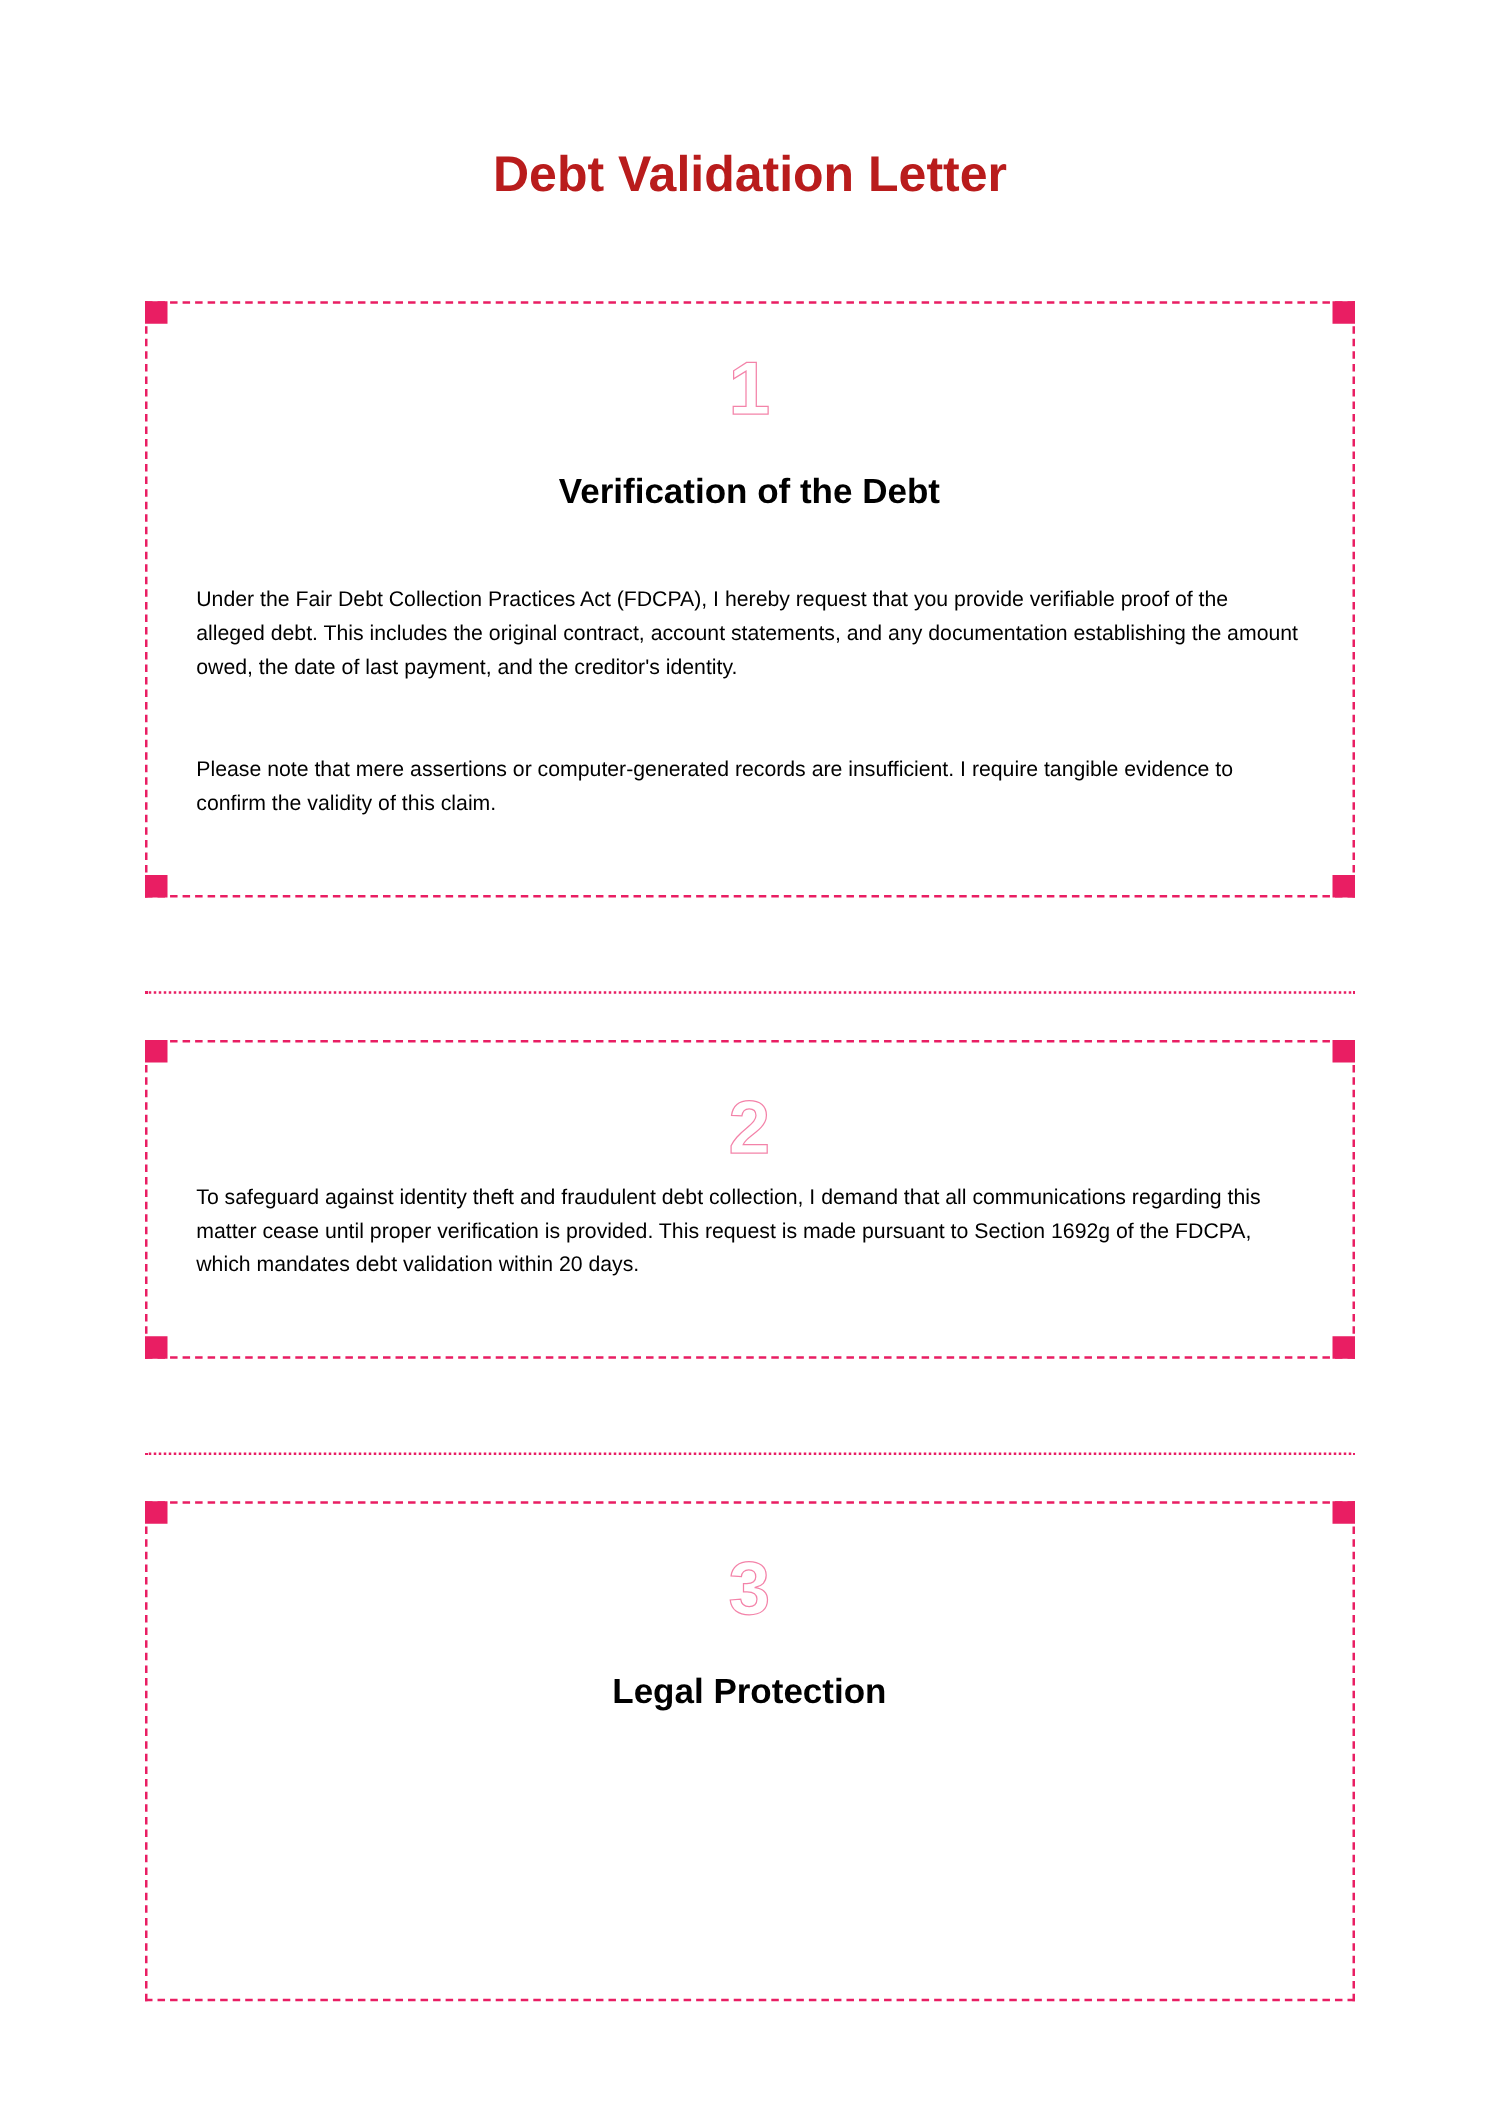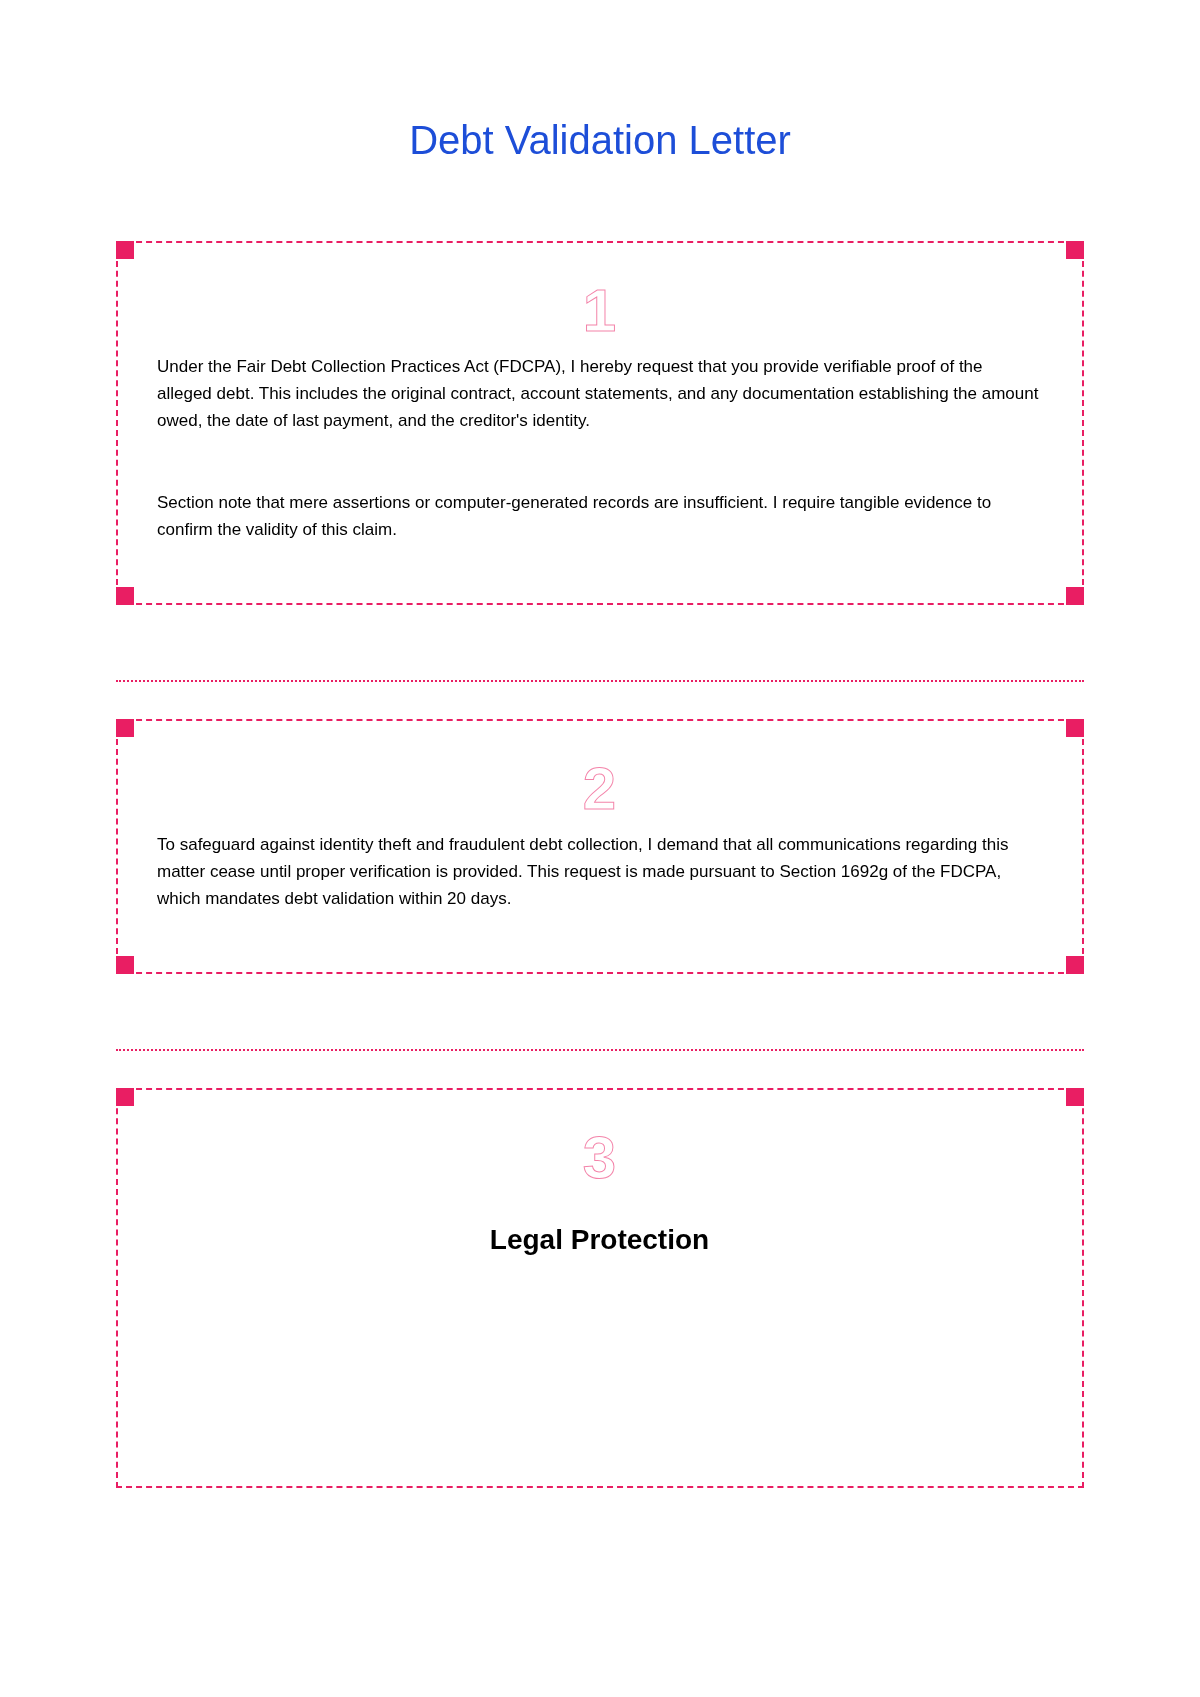--- a/index.html
+++ b/index.html
@@ -15,22 +15,22 @@
       position: relative;
     }
     .page {
       width: 968px;
       margin: 0 auto;
       padding-top: 112px;
     }
     .doc-title {
       text-align: center;
       font-size: 40px;
-      font-weight: normal;
-      color: #1d4ed8;
+      font-weight: bold;
+      color: #b91c1c;
       line-height: 56px;
       height: 56px;
       margin-bottom: 73px;
     }
     .section {
       position: relative;
       border: 2px dashed #E91E63;
       padding: 38px 40px 60px 39px;
     }
     .corner {
@@ -78,22 +78,23 @@
 
 <div class="page">
   <h1 class="doc-title">Debt Validation Letter</h1>
 
   <section class="section">
     <span class="corner tl"></span>
     <span class="corner tr"></span>
     <span class="corner bl"></span>
     <span class="corner br"></span>
     <div class="sec-number">1</div>
+    <h2 class="sec-heading">Verification of the Debt</h2>
     <p class="sec-para">Under the Fair Debt Collection Practices Act (FDCPA), I hereby request that you provide verifiable proof of the alleged debt. This includes the original contract, account statements, and any documentation establishing the amount owed, the date of last payment, and the creditor's identity.</p>
-    <p class="sec-para">Section note that mere assertions or computer-generated records are insufficient. I require tangible evidence to confirm the validity of this claim.</p>
+    <p class="sec-para">Please note that mere assertions or computer-generated records are insufficient. I require tangible evidence to confirm the validity of this claim.</p>
   </section>
 
   <div class="separator"></div>
 
   <section class="section">
     <span class="corner tl"></span>
     <span class="corner tr"></span>
     <span class="corner bl"></span>
     <span class="corner br"></span>
     <div class="sec-number">2</div>

